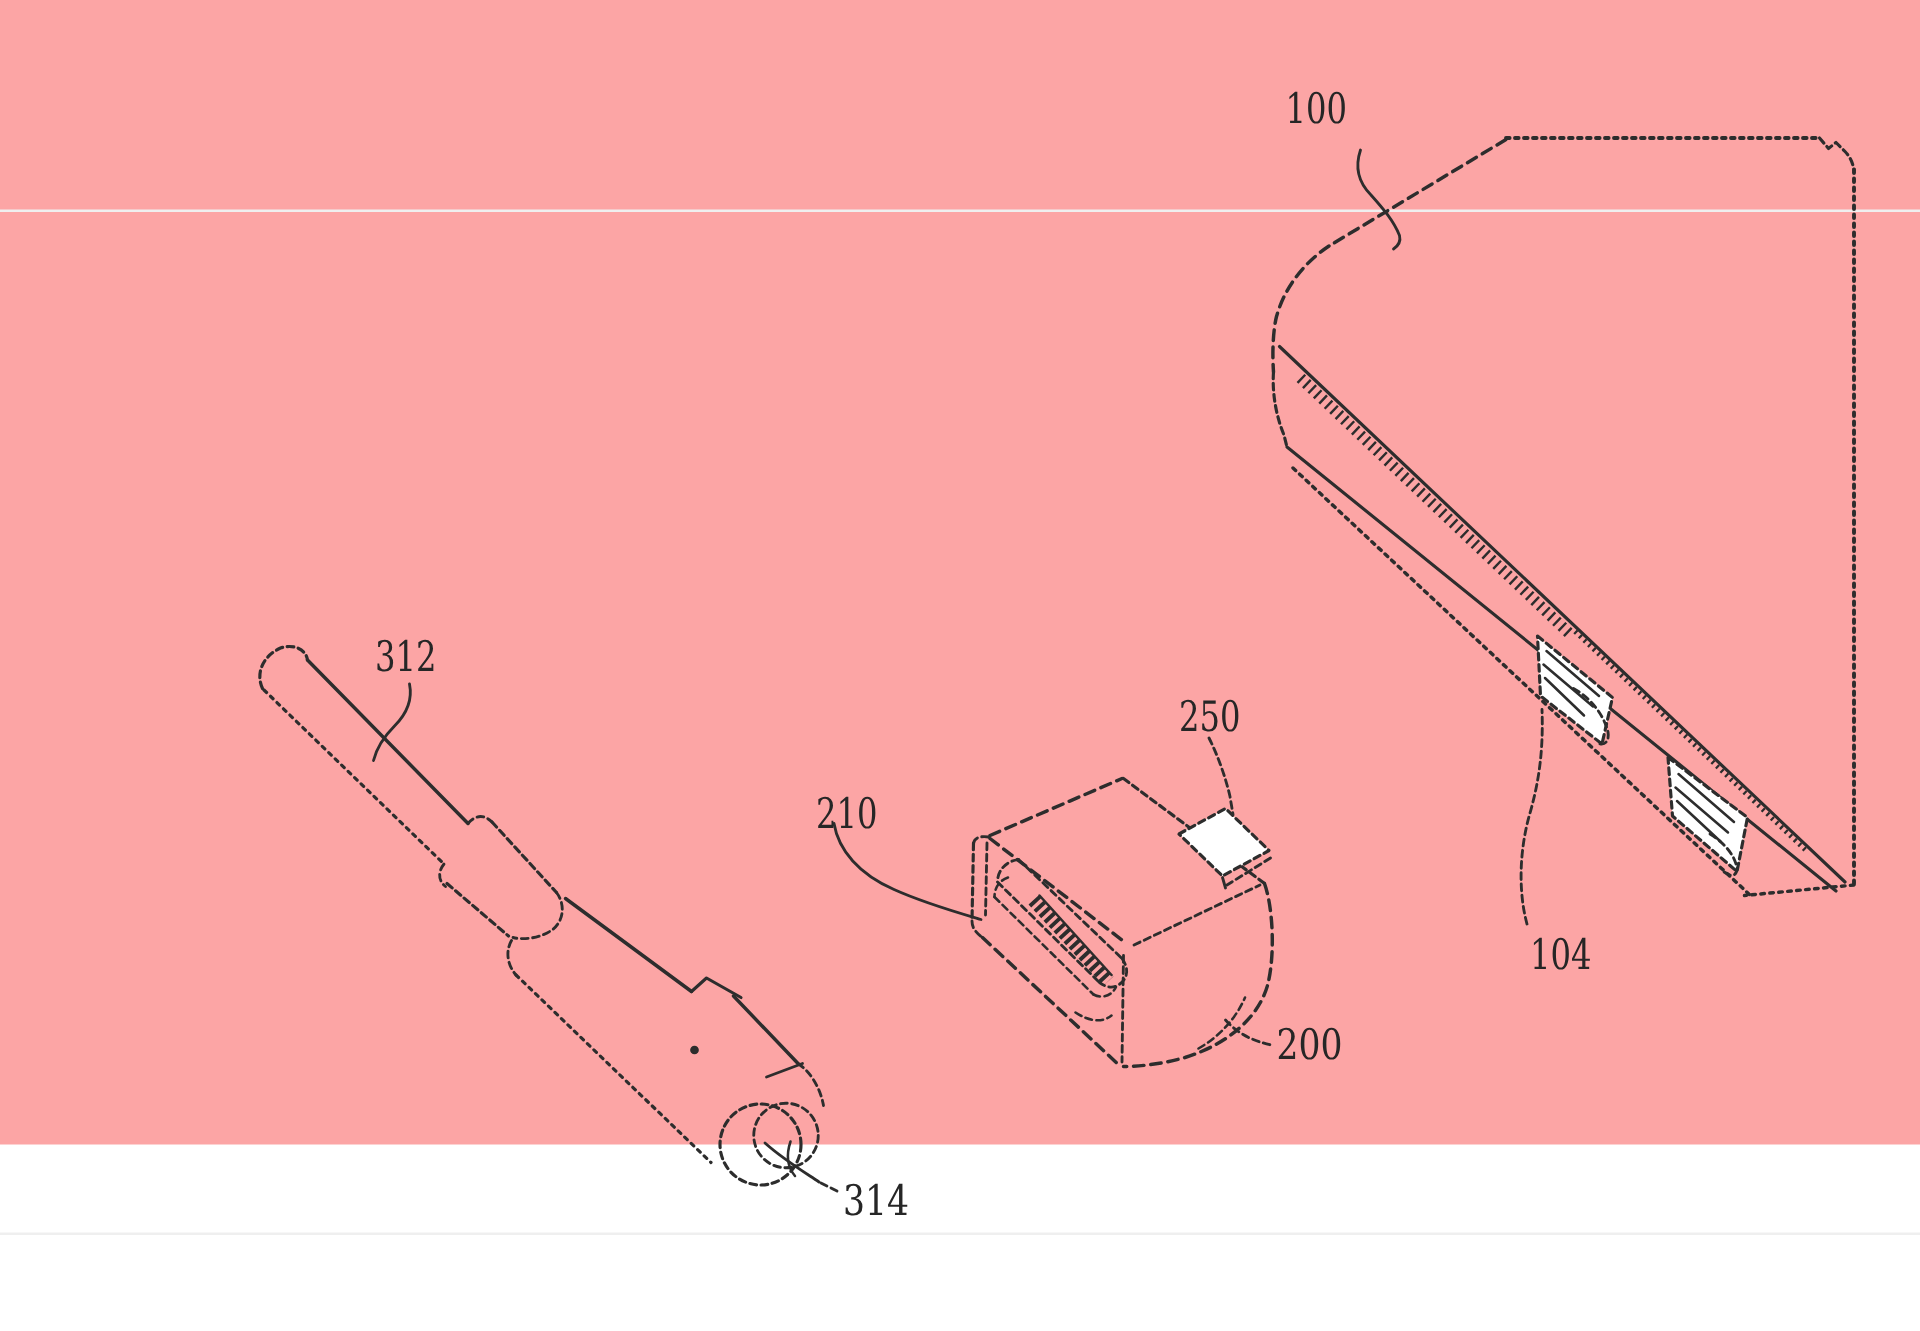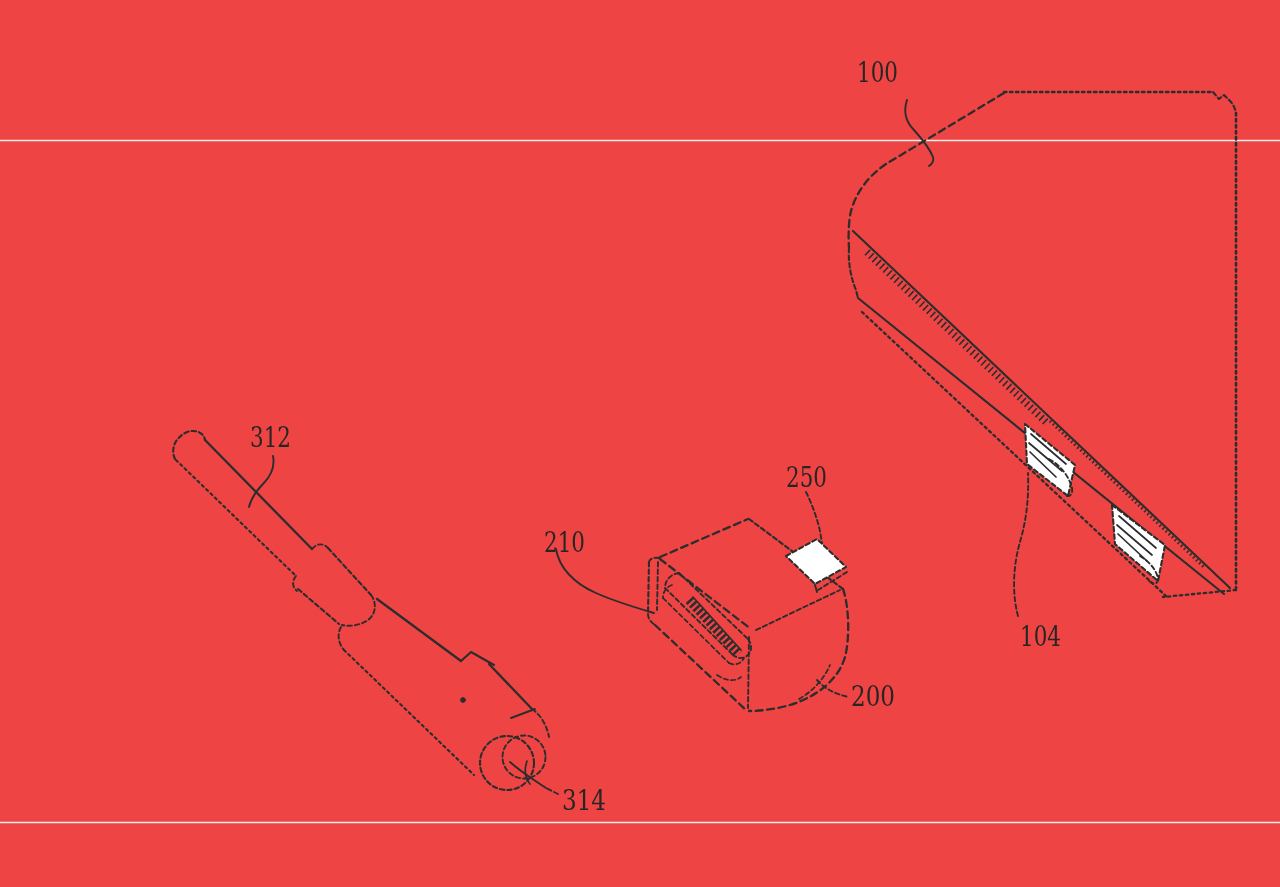--- a/index.html
+++ b/index.html
@@ -7,22 +7,22 @@
     padding: 0;
     background: #ffffff;
     width: 1280px;
     height: 887px;
     overflow: hidden;
     font-family: "DejaVu Serif", serif;
   }
   .figure-canvas {
     position: relative;
     width: 1280px;
-    height: 887px;
-    background: #ef4444;
+    height: 763px;
+    background: #fca5a5;
   }
   svg { display: block; }
   svg path, svg circle, svg line {
     fill: none;
     stroke: #2d2d2d;
     stroke-linecap: round;
     stroke-linejoin: round;
   }
   .w17 { stroke-width: 1.7; }
   .w19 { stroke-width: 1.9; }

